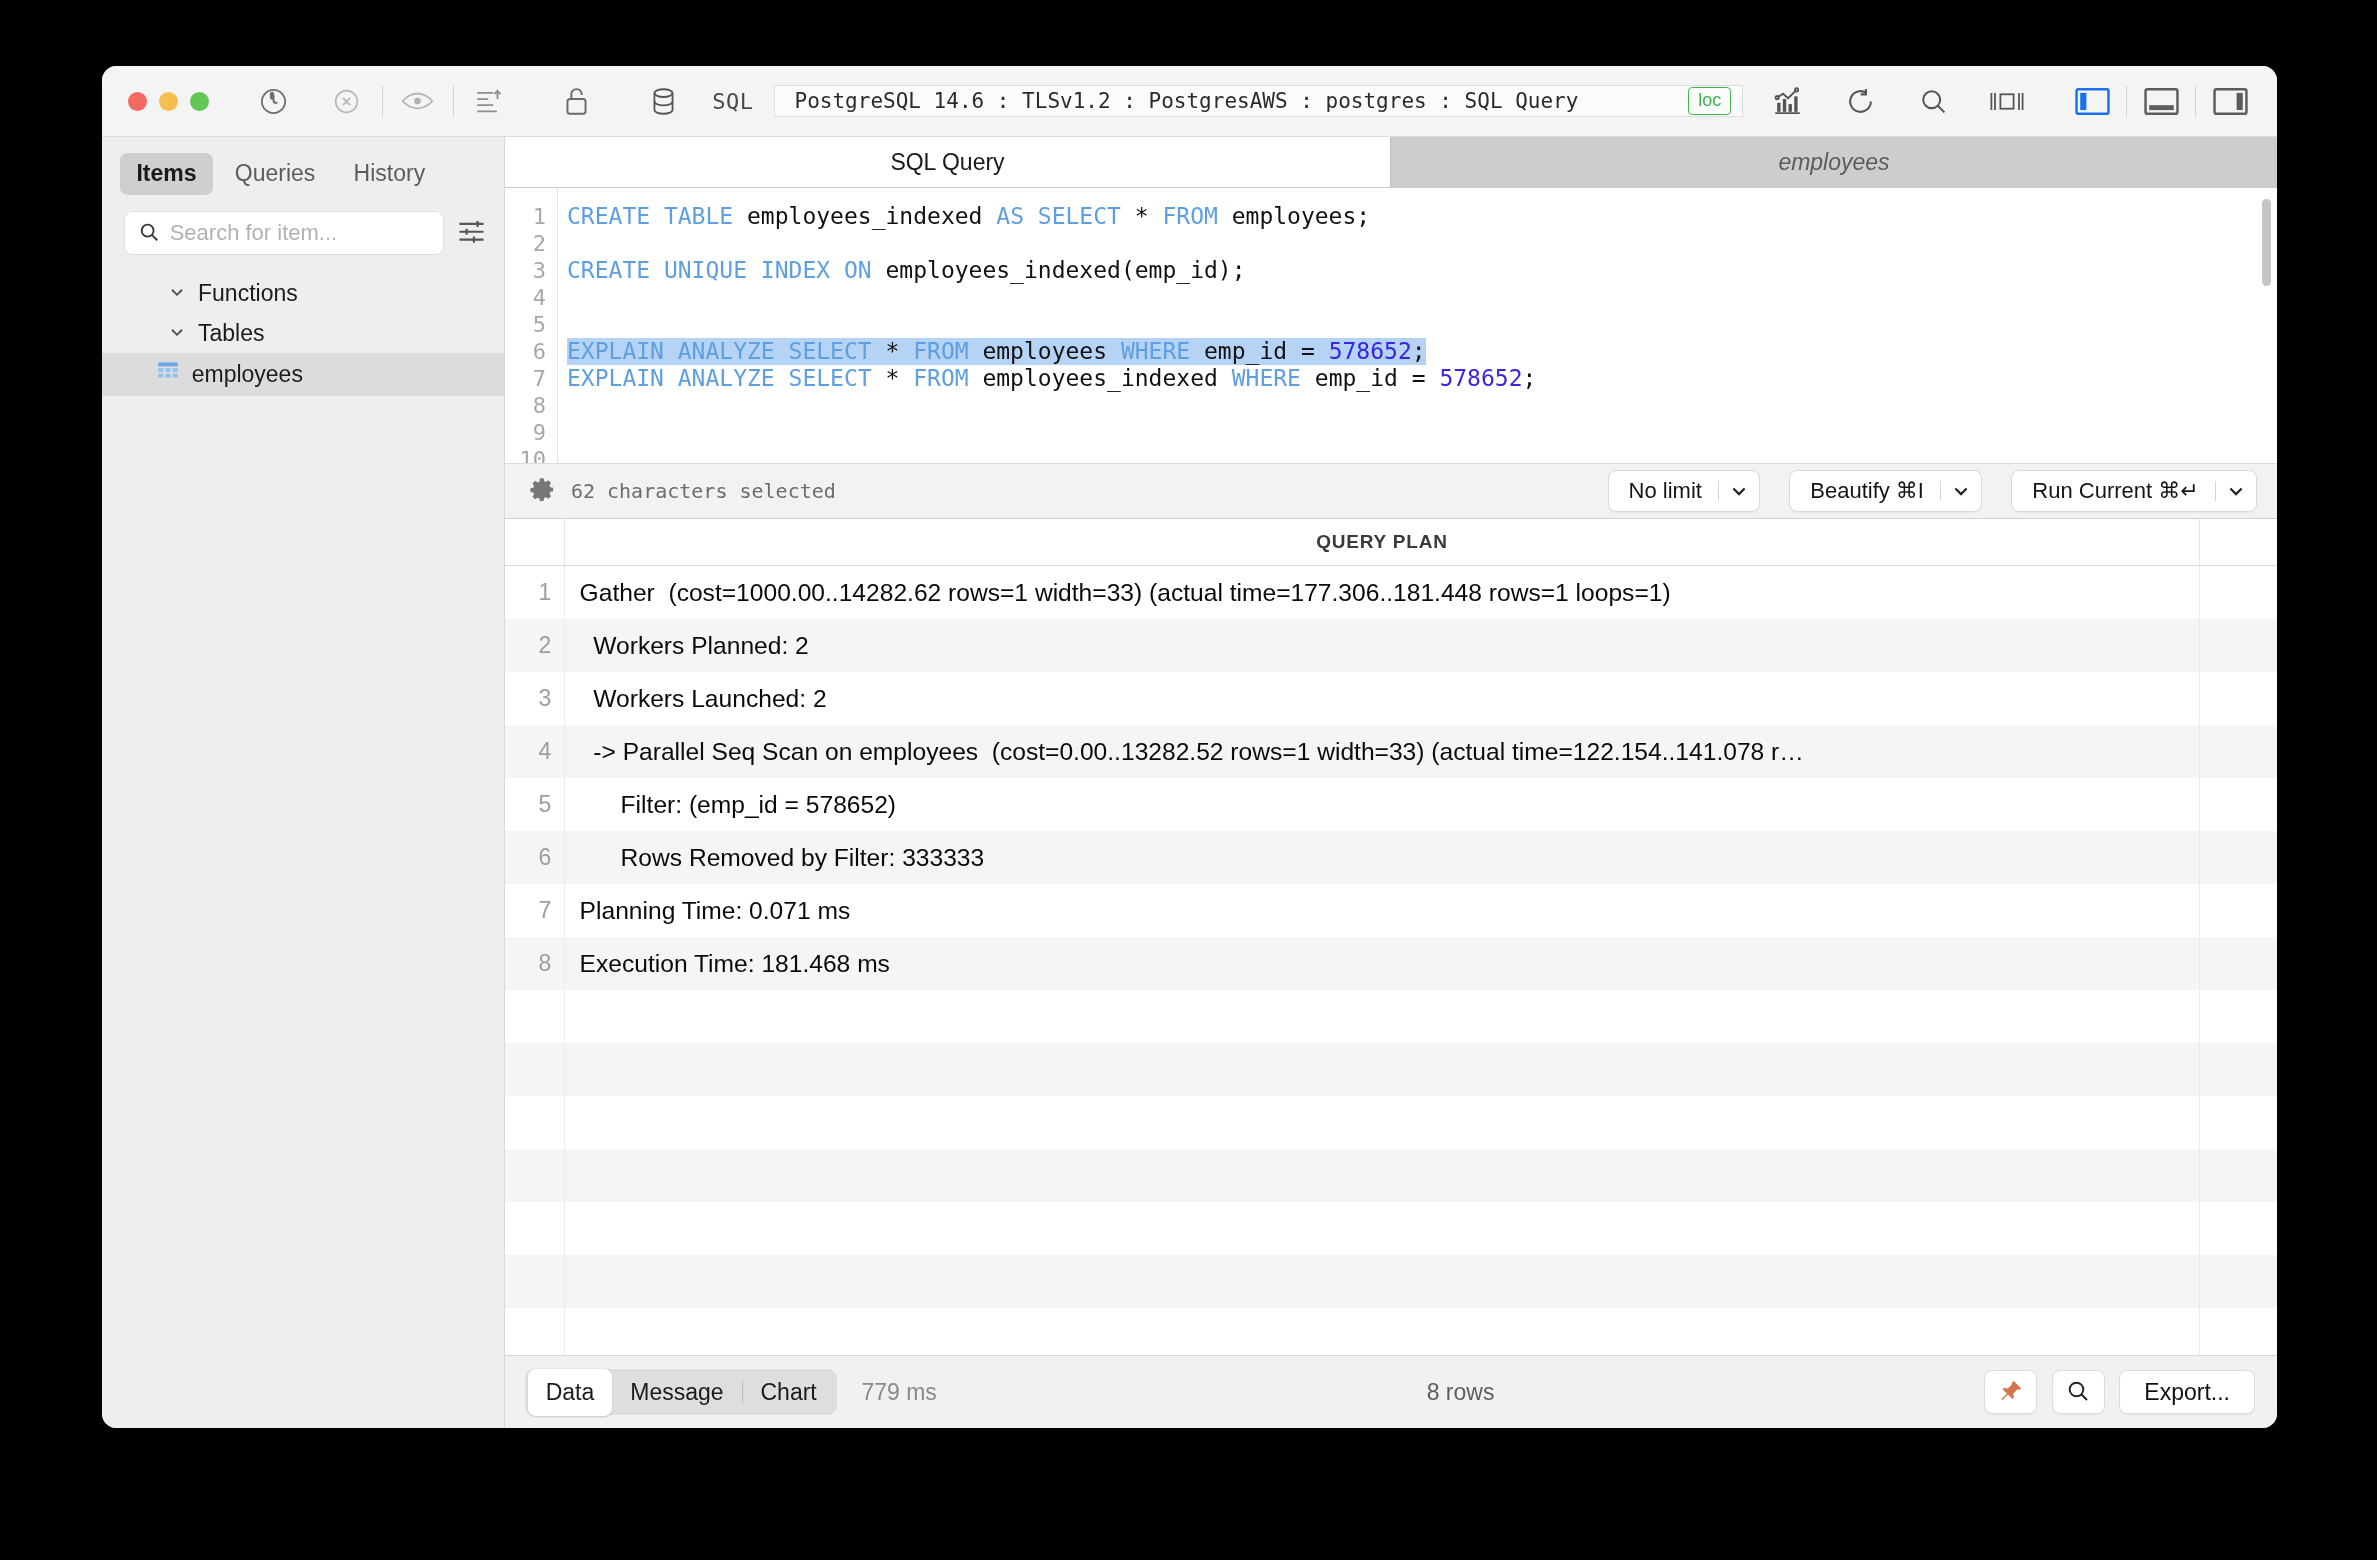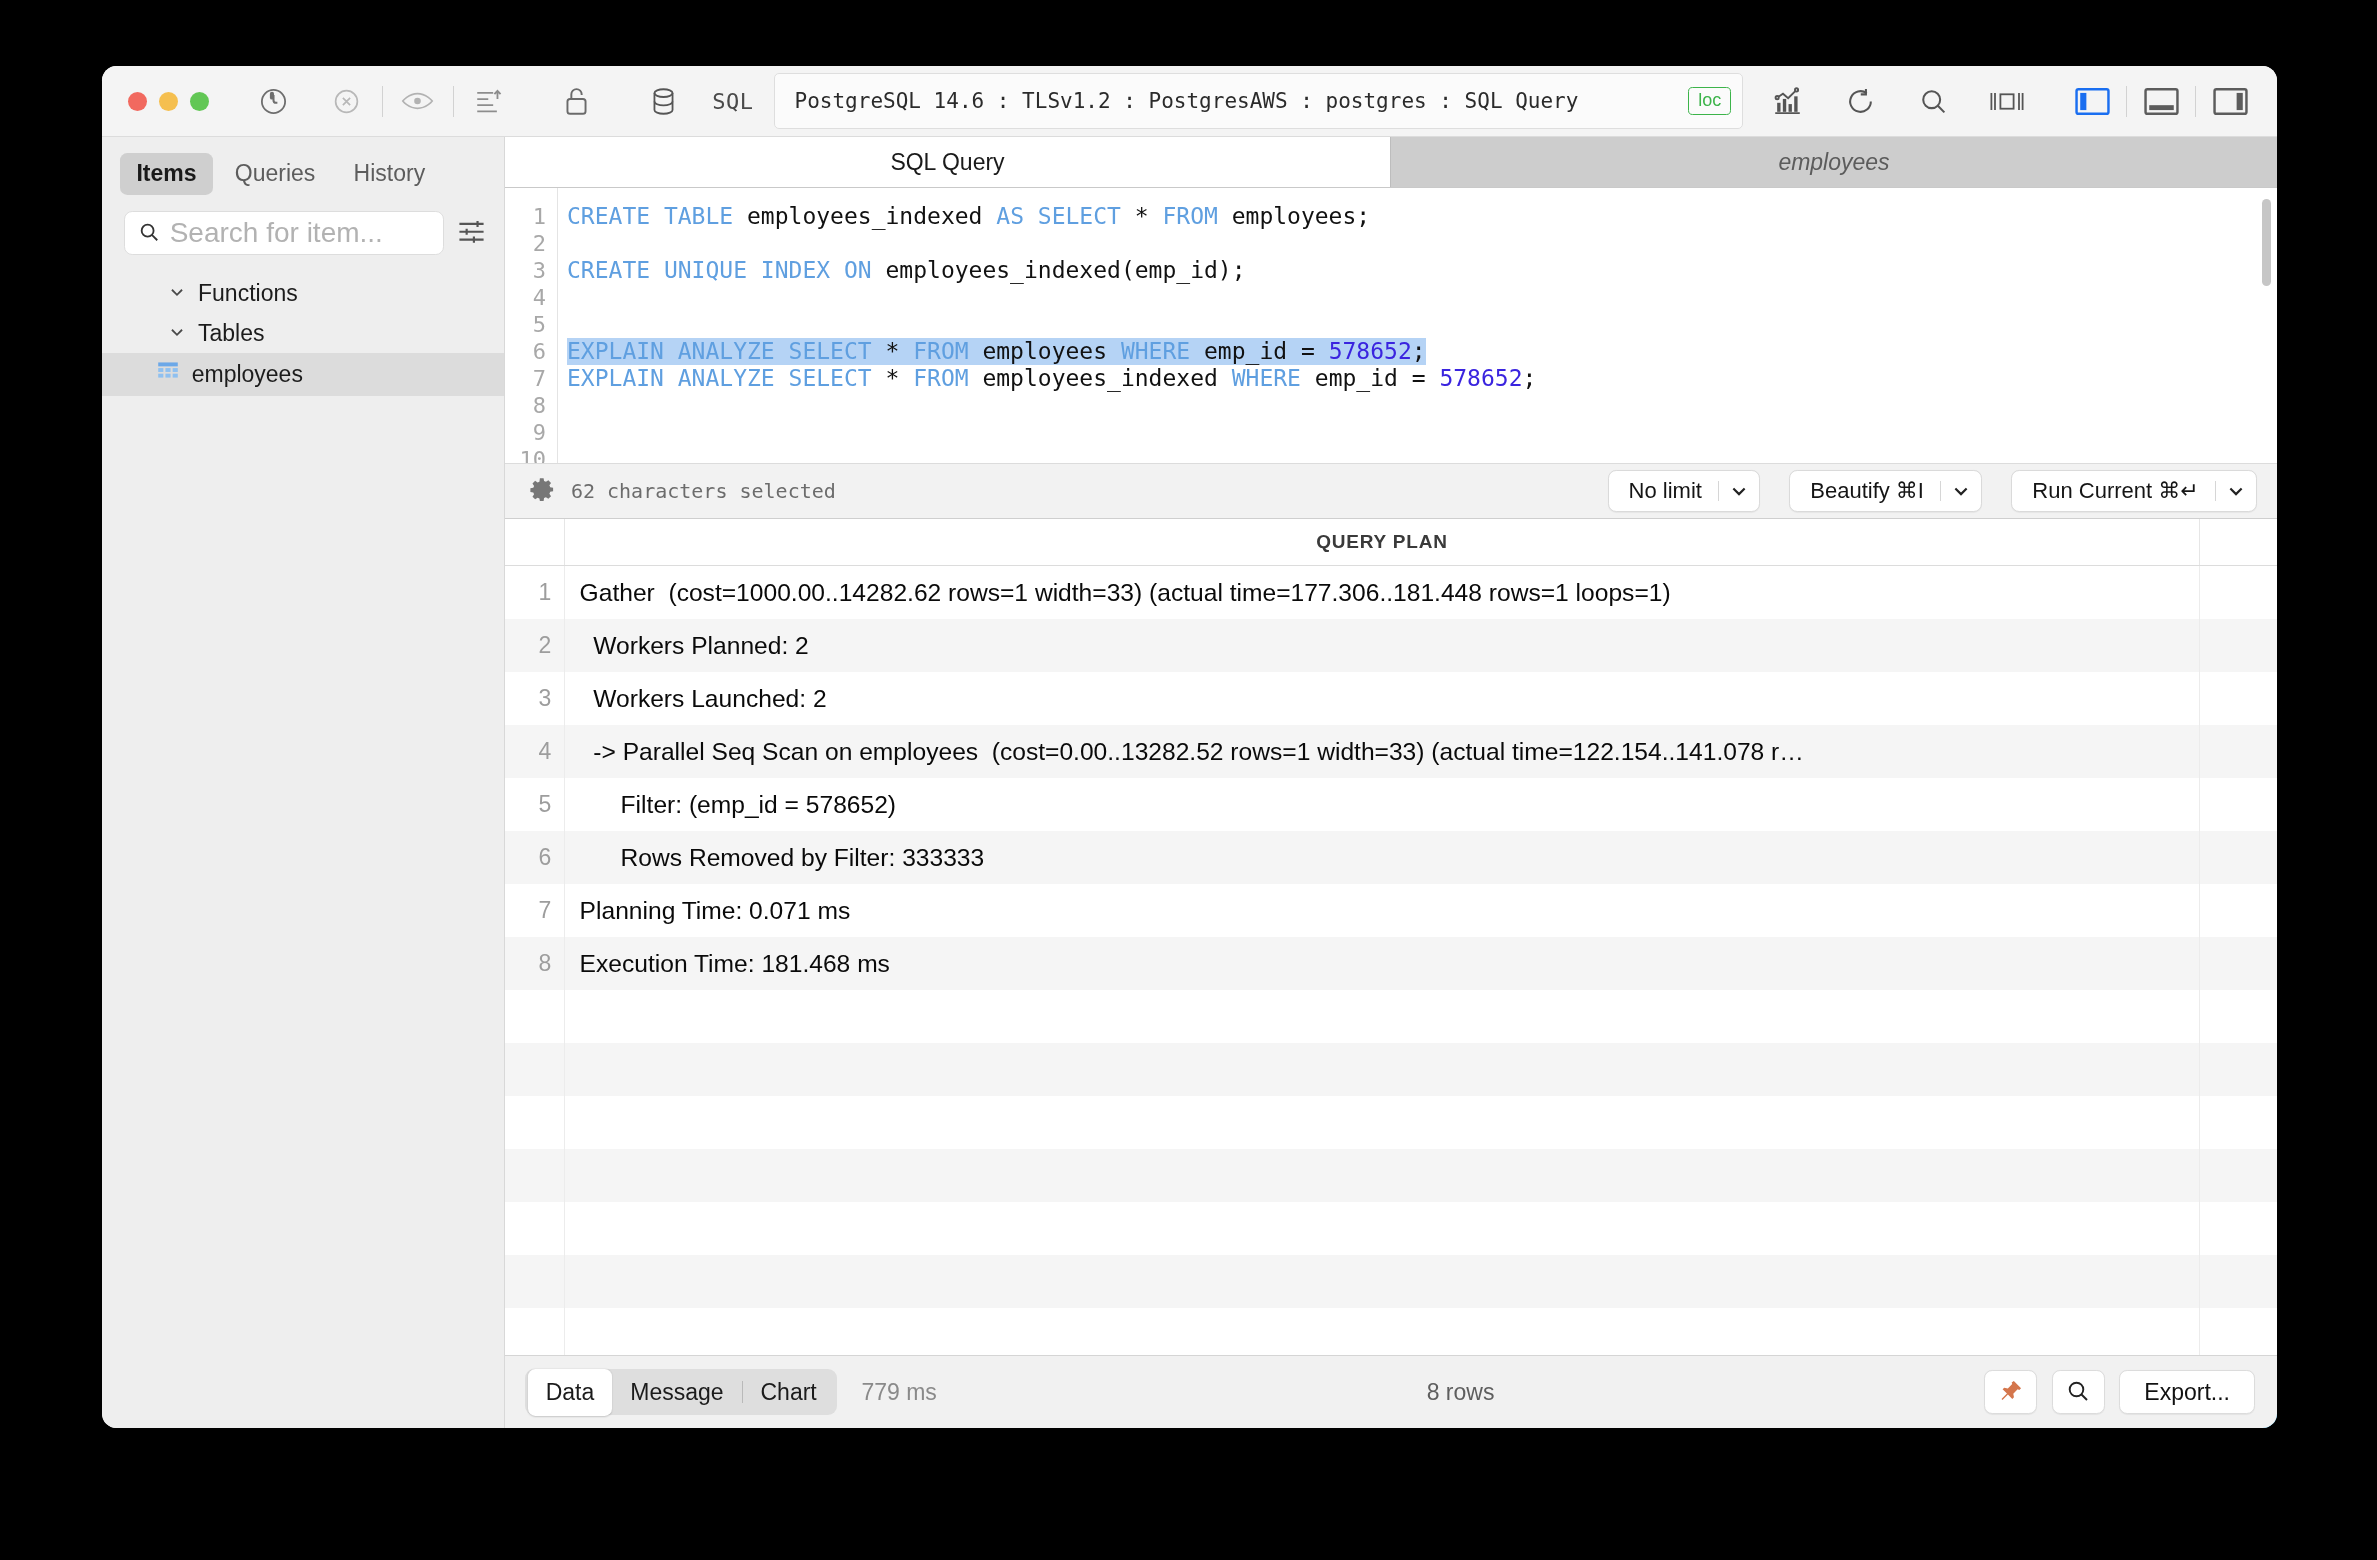--- a/index.html
+++ b/index.html
@@ -62,24 +62,24 @@
 
   .sql-label {
     font-family: "DejaVu Sans Mono", monospace;
     font-size: 22px;
     color: #4a4a4a;
     letter-spacing: 0.5px;
     flex: 0 0 auto;
   }
   .conn-field {
     flex: 1 1 auto;
-    height: 56px;
+    height: 32px;
     background: #fbfbfb;
     border: 0.9px solid #dedede;
-    border-radius: 5px;
+    border-radius: 0;
     display: flex;
     align-items: center;
     padding: 0 11px 0 20px;
     margin: 0 20px;
     min-width: 0;
   }
   .conn-text {
     flex: 1 1 auto;
     font-family: "DejaVu Sans Mono", monospace;
     font-size: 21px;
@@ -142,21 +142,21 @@
     background: #ffffff;
     border: 0.9px solid #dddddd;
     border-radius: 8.2px;
     display: flex;
     align-items: center;
     padding: 0 12.7px;
     gap: 10px;
   }
   .search-box input {
     border: none; outline: none; background: transparent;
-    font-size: 28px;
+    font-size: 22px;
     color: #333;
     width: 100%;
     font-family: "Liberation Sans", sans-serif;
   }
   .search-box input::placeholder { color: #b2b2b2; }
   .filter-icon { flex: 0 0 auto; color: #555; }
 
   .tree { flex: 1 1 auto; padding-top: 5.5px; overflow: hidden; }
   .tree-group {
     display: flex;

